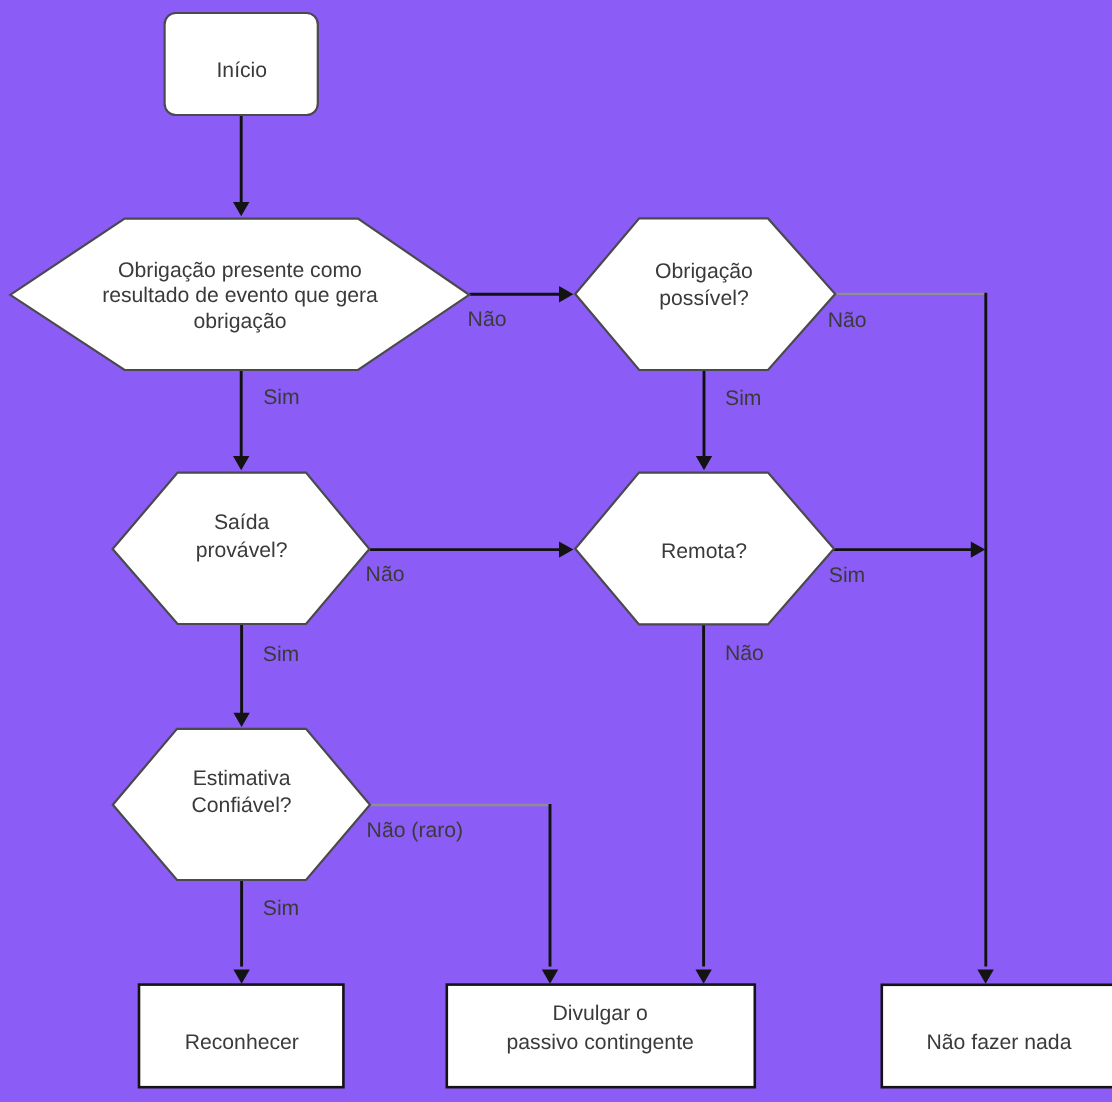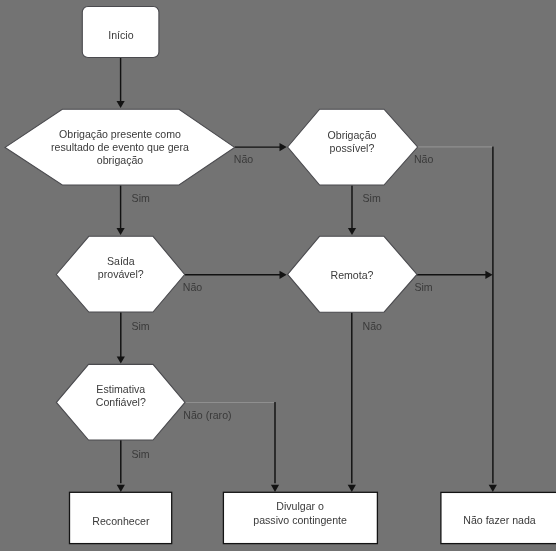--- a/index.html
+++ b/index.html
@@ -1,18 +1,18 @@
 <!DOCTYPE html>
 <html><head>
 <meta charset="utf-8">
 <title>Fluxograma</title>
 <style>
   html,body{margin:0;padding:0;background:#ffffff;}
   body{width:556px;height:551px;overflow:hidden;}
-  #stage{position:relative;width:556px;height:551px;background:#737373;}
+  #stage{position:relative;width:556px;height:551px;background:#8b5cf6;}
   svg#chart{display:block;position:absolute;left:0;top:0;}
   text{font-family:"Liberation Sans",sans-serif;font-size:10.6px;fill:#3a3a3a;}
   .shape{fill:#ffffff;stroke:#4a4a4e;stroke-width:1.1;}
   .boxshape{fill:#ffffff;stroke:#141414;stroke-width:1.3;}
   .conn{stroke:#111111;stroke-width:1.45;fill:none;}
   .connlight{stroke:#8f8f8f;stroke-width:1.15;fill:none;}
 </style>
 </head>
 <body>
 

